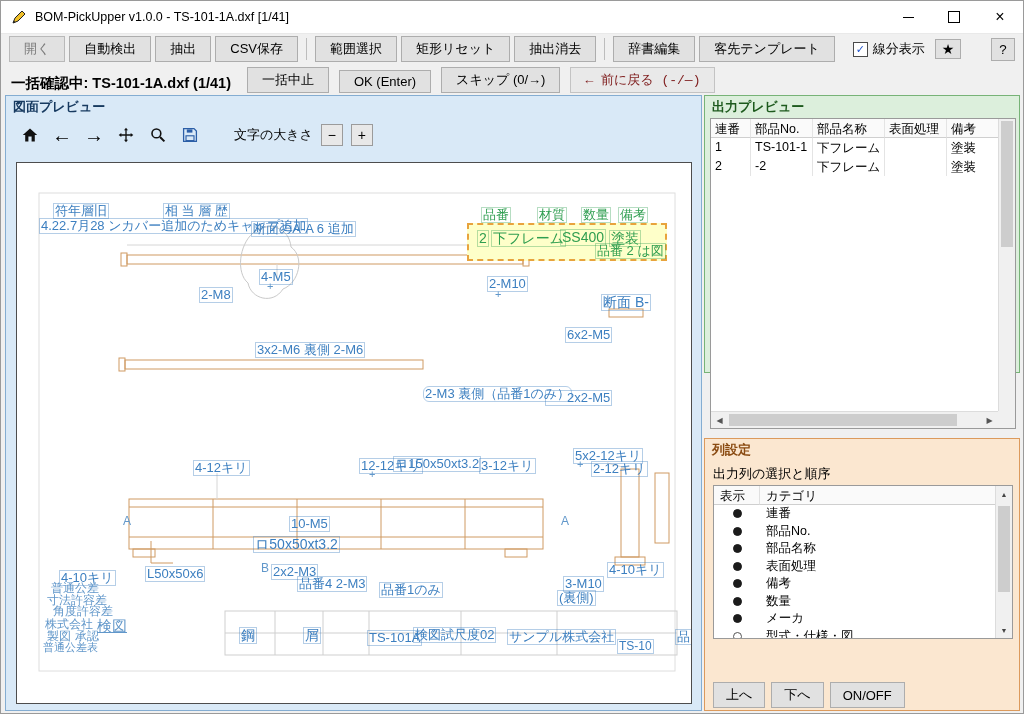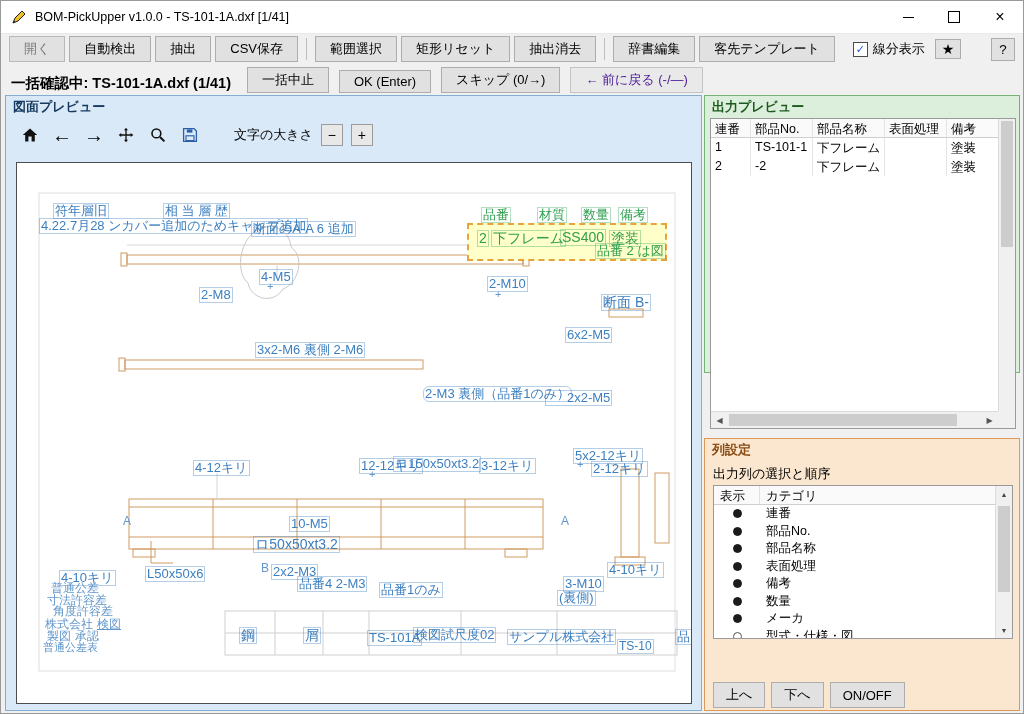--- a/index.html
+++ b/index.html
@@ -11,21 +11,21 @@
   .titlebar .title{font-size:12.5px;}
   .titlebar .spacer{flex:1;}
   .winbtn{width:46px;height:31px;display:flex;align-items:center;justify-content:center;}
   .min-glyph{display:block;width:11px;height:1px;background:#000;}
   .max-glyph{display:block;width:10px;height:10px;border:1px solid #000;}
   .close-glyph{font-size:16px;line-height:1;}
   
   .toolbar{display:flex;align-items:center;gap:4px;padding:3px 8px;height:30px;box-sizing:border-box;}
   .tbtn{background:#e1e1e1;border:1px solid #adadad;padding:3px 14px;font-size:13px;font-family:inherit;white-space:nowrap;cursor:default;}
   .tbtn.quiet{color:#7b7b7b;border-color:#b9b9b9;}
-  .tbtn.disabled{color:#4c1d95;background:#e9e9e9;border-color:#c3c3c3;}
+  .tbtn.disabled{color:#7f1d1d;background:#e9e9e9;border-color:#c3c3c3;font-family:Liberation Mono, monospace;}
   .vsep{width:1px;height:22px;background:#bdbdbd;margin:0 4px;}
   .chk-wrap{display:flex;align-items:center;gap:5px;margin-left:14px;}
   .chk-box{width:13px;height:13px;background:#fff;border:1px solid #4a4a4a;display:flex;align-items:center;justify-content:center;font-size:11px;color:#2255cc;line-height:1;}
   .star-btn{background:#e1e1e1;border:1px solid #adadad;padding:1px 6px;font-size:14px;margin-left:6px;}
   .help-btn{background:#e1e1e1;border:1px solid #adadad;width:24px;padding:3px 0;text-align:center;}
   .confirmbar{display:flex;align-items:flex-end;gap:10px;padding:3px 10px;height:32px;box-sizing:border-box;}
   .confirm-label{font-weight:bold;font-size:14.5px;margin-right:6px;}
   
   .grp{position:absolute;box-sizing:border-box;}
   .grp-title{font-weight:bold;font-size:13px;padding:2px 7px;}
@@ -258,21 +258,21 @@
           <span class="lbl b" style="left: 280px; top: 413px;">品番4 2-M3</span>
           <span class="lbl b" style="left: 362px; top: 419px;">品番1のみ</span>
           <span class="lbl b" style="left: 546px; top: 413px;">3-M10</span>
           <span class="lbl b" style="left: 540px; top: 427px;">(裏側)</span>
           <span class="lbl b" style="left: 590px; top: 399px;">4-10キリ</span>
           <span class="lbl b" style="left: 42px; top: 407px;">4-10キリ</span>
           <span class="lbl bp" style="left: 34px; top: 419px; font-size: 12px;">普通公差</span>
           <span class="lbl bp" style="left: 30px; top: 431px; font-size: 12px;">寸法許容差</span>
           <span class="lbl bp" style="left: 36px; top: 442px; font-size: 12px;">角度許容差</span>
           <span class="lbl bp" style="left: 28px; top: 455px; font-size: 12px;">株式会社</span>
-          <span class="lbl bp" style="left: 80px; top: 455px; font-size: 12px; text-decoration: underline;">検図</span>
+          <span class="lbl bp" style="left: 80px; top: 455px; font-size: 15px; text-decoration: underline;">検図</span>
           <span class="lbl bp" style="left: 30px; top: 467px; font-size: 12px;">製図</span>
           <span class="lbl bp" style="left: 58px; top: 467px; font-size: 12px;">承認</span>
           <span class="lbl bp" style="left: 26px; top: 479px; font-size: 11px;">普通公差表</span>
           <span class="lbl b" style="left: 222px; top: 464px; font-size: 14px;">鋼</span>
           <span class="lbl b" style="left: 286px; top: 464px; font-size: 14px;">屑</span>
           <span class="lbl b" style="left: 350px; top: 467px;">TS-101A</span>
           <span class="lbl b" style="left: 396px; top: 464px;">検図試尺度02</span>
           <span class="lbl b" style="left: 490px; top: 466px;">サンプル株式会社</span>
           <span class="lbl b" style="left: 600px; top: 476px; font-size: 12px;">TS-10</span>
           <span class="lbl b" style="left: 658px; top: 466px;">品</span>

